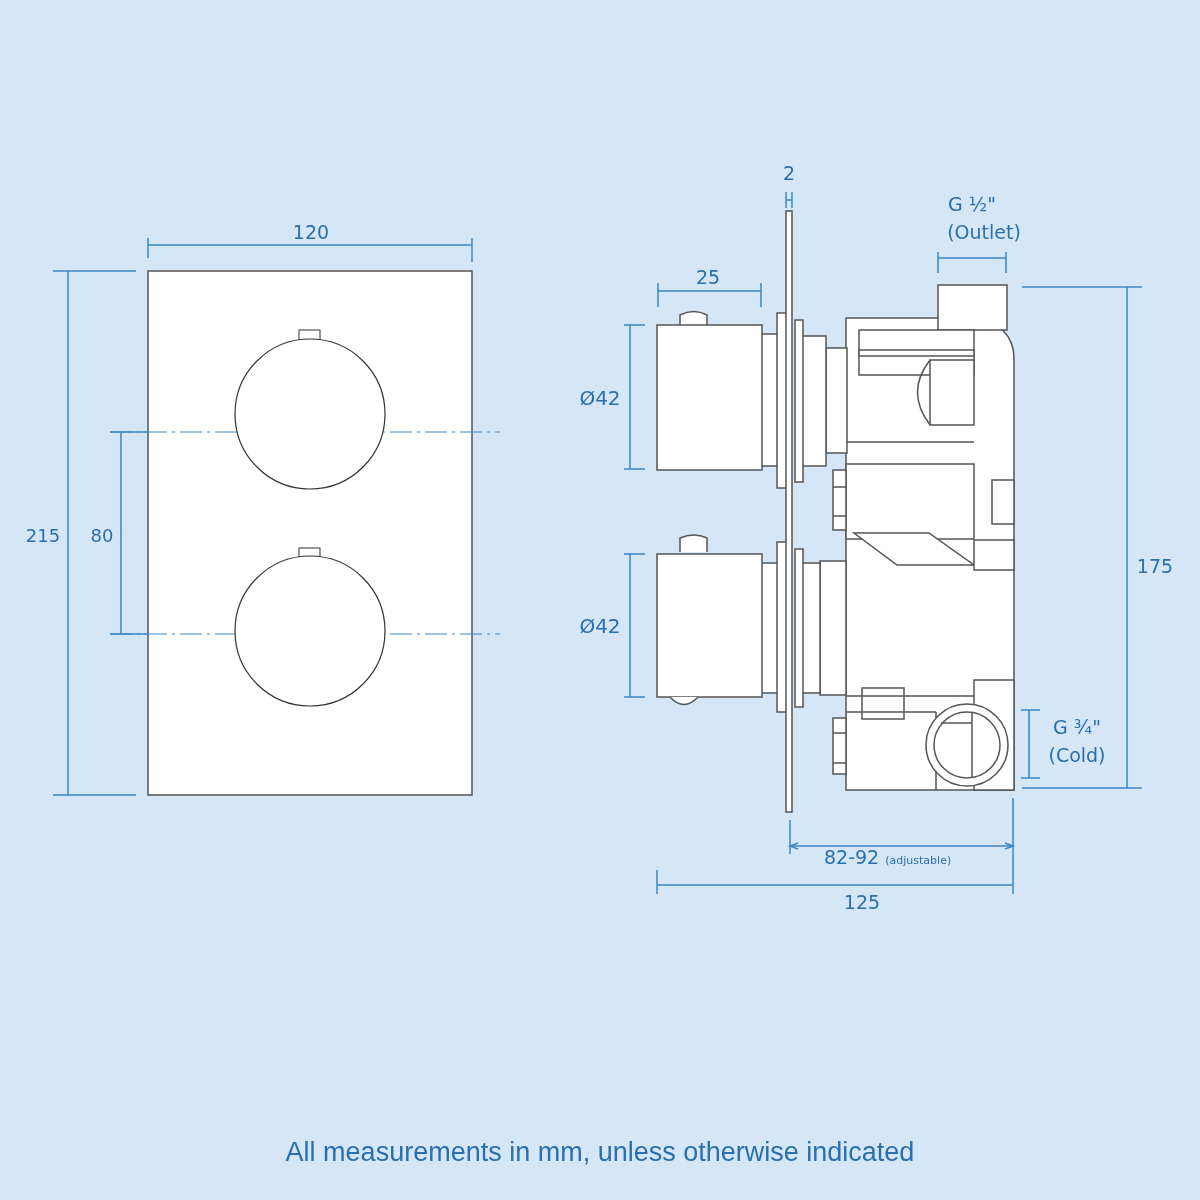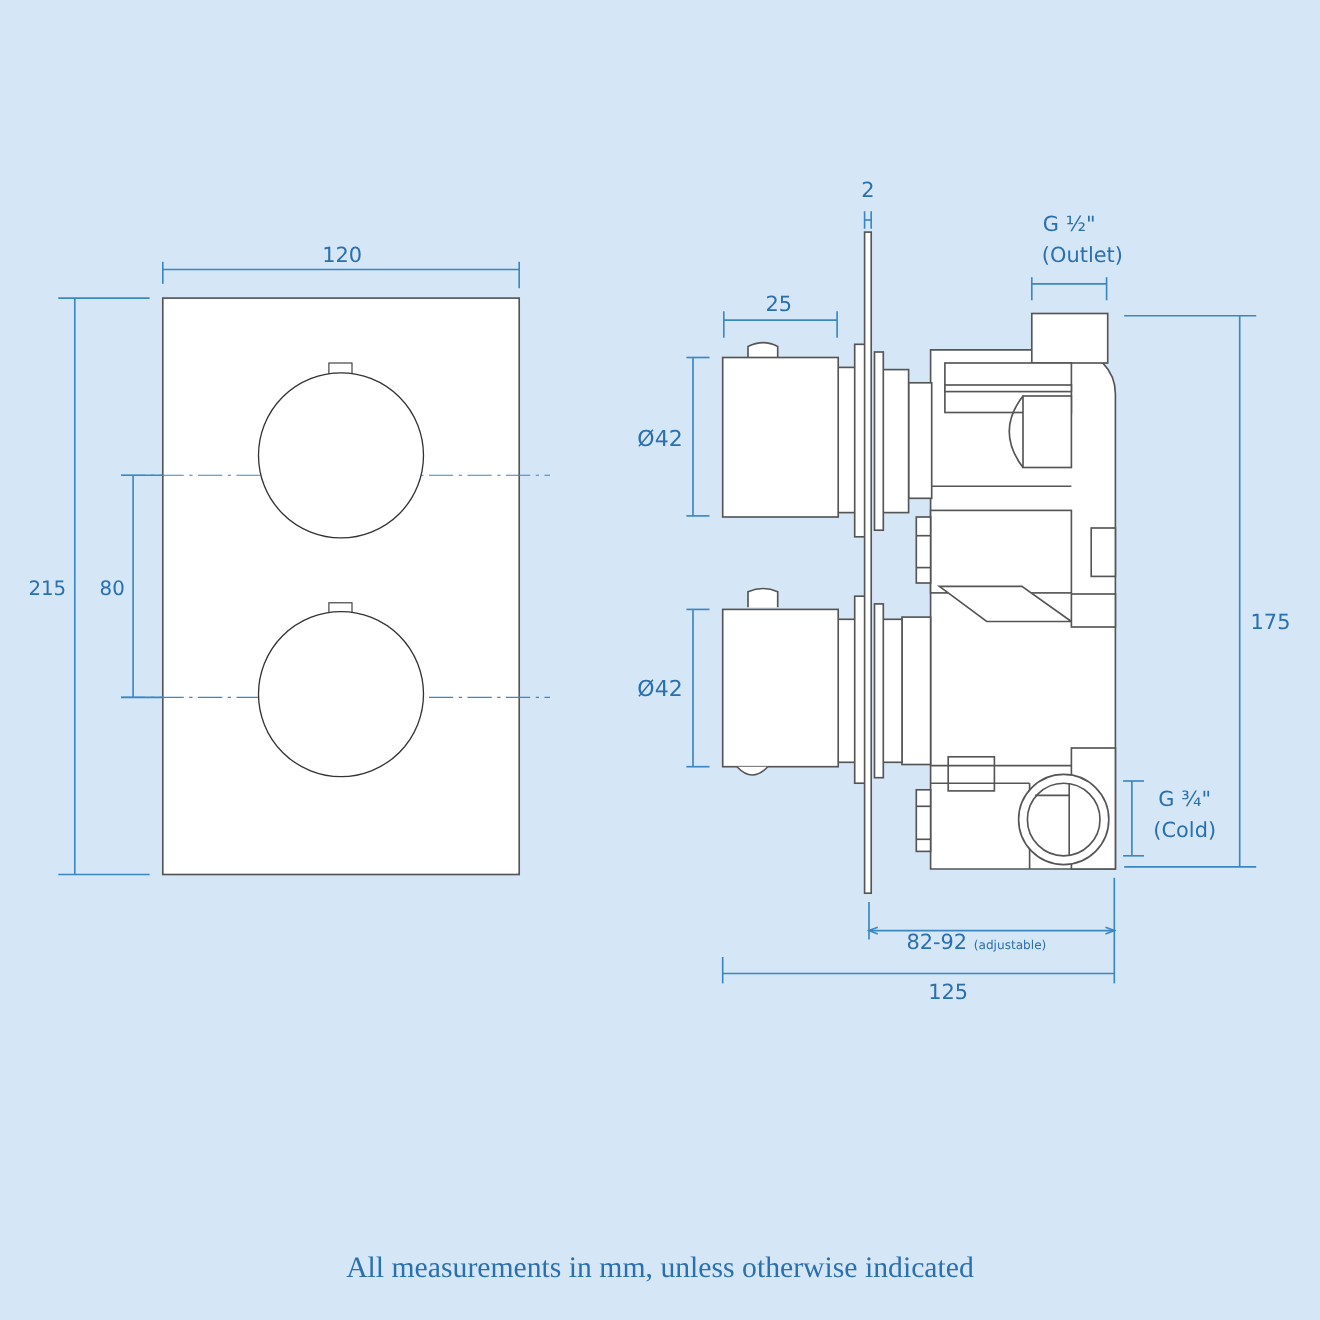--- a/index.html
+++ b/index.html
@@ -1,21 +1,21 @@
 <!DOCTYPE html>
 <html><head>
 <meta charset="utf-8">
 <style>
   html, body { margin:0; padding:0; }
   body { width:1200px; height:1200px; background:#d5e6f7; position:relative; overflow:hidden; font-family:"DejaVu Sans", sans-serif; }
   svg#drawing { position:absolute; left:0; top:0; }
   .lbl { position:absolute; color:#2a6fae; font-family:"DejaVu Sans", sans-serif; white-space:nowrap; line-height:1; }
   .lbl.center { transform:translateX(-50%); text-align:center; }
   .small { font-size:11px; }
-  .footer { position:absolute; left:0; width:1200px; top:1137px; text-align:center; color:#2a6fae; font-size:27px; font-family:Liberation Serif, serif; }
+  .footer { position:absolute; left:0; width:1200px; top:1137px; text-align:center; color:#2a6fae; font-size:27px; font-family:Liberation Sans, sans-serif; }
 </style>
 </head>
 <body>
 
 <svg id="drawing" width="1200" height="1200" viewBox="0 0 1200 1200" xmlns="http://www.w3.org/2000/svg">
 
   <g>
     <rect x="148" y="271" width="324" height="524" fill="#fff" stroke="#555" stroke-width="1.5"></rect>
 
     <g stroke="#3b87c4" stroke-width="1" stroke-dasharray="22,5,3,5">

